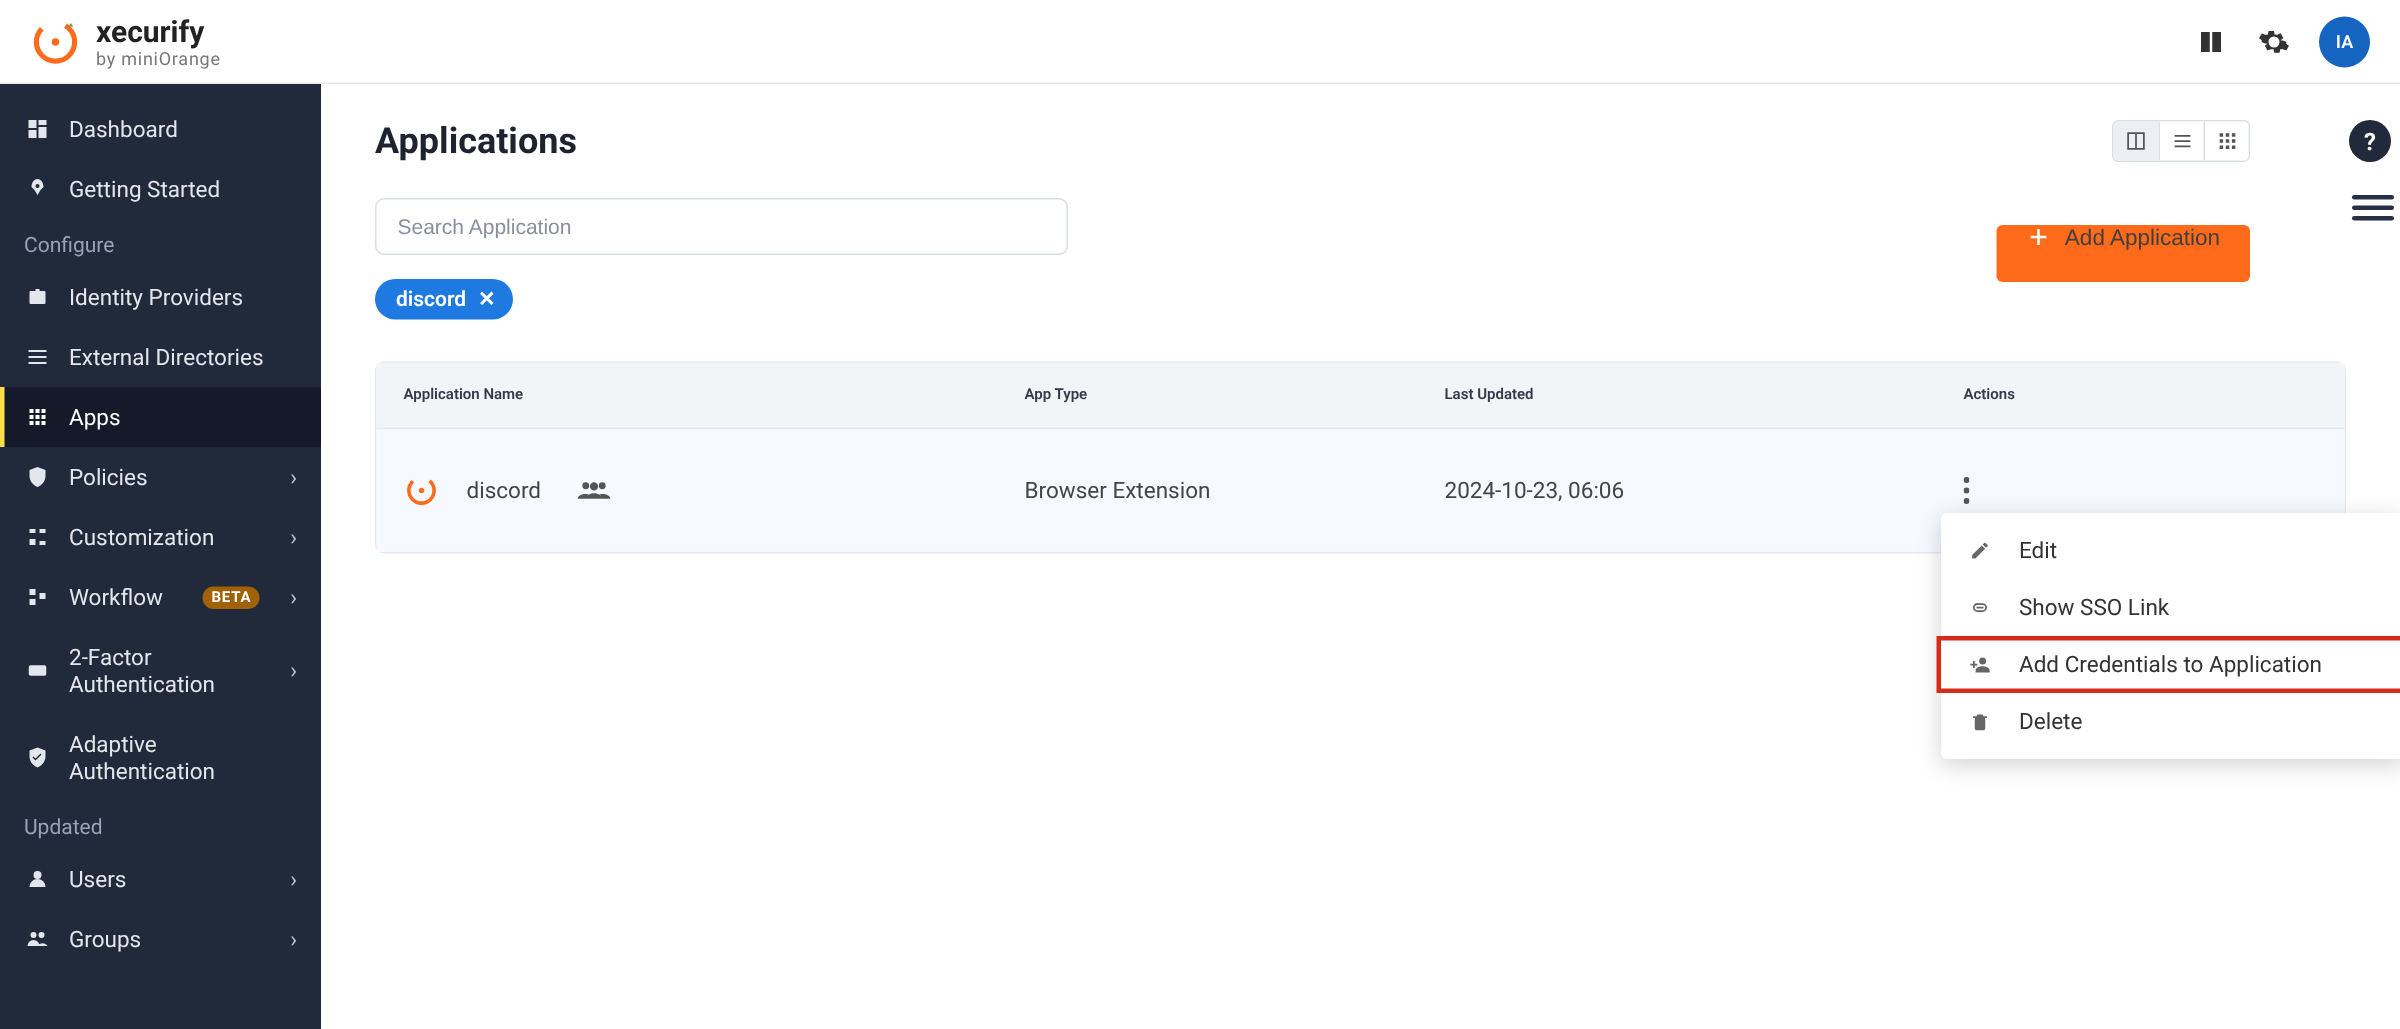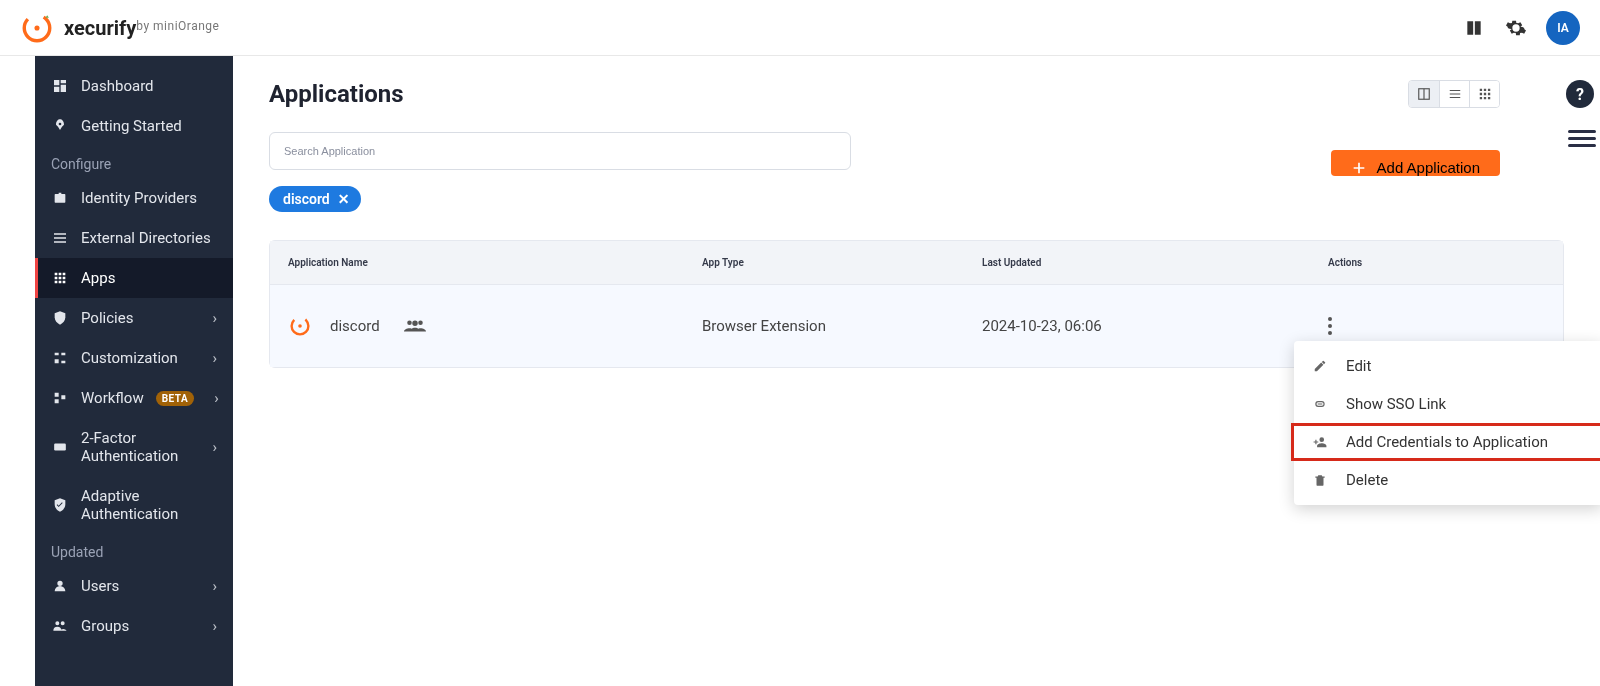--- a/index.html
+++ b/index.html
@@ -2,55 +2,55 @@
 <html><head>
 <meta charset="utf-8">
 <style>
   * { box-sizing: border-box; margin: 0; padding: 0; }
   html, body { height: 100%; }
   body { font-family: -apple-system, BlinkMacSystemFont, "Segoe UI", Roboto, Arial, sans-serif; background: #fff; color: #2a2f45; width:1600px; overflow:hidden;}
   
   .topbar { height: 56px; border-bottom: 1px solid #e8e8e8; display:flex; align-items:center; padding:0 20px; justify-content: space-between; background:#fff; position:relative; z-index:10;}
   .brand { display:flex; align-items:center; gap:10px; }
   .brand-logo { width:34px; height:34px; }
-  .brand-text { display:flex; flex-direction:row; line-height:1;}
+  .brand-text { display:flex; flex-direction:column; line-height:1;}
   .brand-name { font-weight:700; font-size:20px; color:#222;}
   .brand-sub { font-size:12px; color:#777; letter-spacing:0.5px; margin-top:2px;}
   .top-right { display:flex; align-items:center; gap:18px;justify-content:flex-end; }
   .top-icon-btn { width:24px; height:24px; color:#333; cursor:pointer; display:flex; align-items:center; justify-content:center;}
   .avatar { width:34px; height:34px; border-radius:50%; background:#1565c0; color:#fff; font-size:12px; font-weight:600; display:flex; align-items:center; justify-content:center;}
 
   .layout { display:flex; height:calc(100% - 56px); }
   
-  .sidebar { width:198px; background:#212a3b; color:#e3e6ec; flex-shrink:0; padding:10px 0 20px; overflow:auto; position:relative;margin-left:35px;}
+  .sidebar { width:214px; background:#212a3b; color:#e3e6ec; flex-shrink:0; padding:10px 0 20px; overflow:auto; position:relative;}
   .sidebar::after { content:""; position:absolute; left:0; top:0; right:0; height:4px;}
   .nav-item { display:flex; align-items:center; gap:12px; padding:11px 16px; font-size:15px; cursor:pointer; color:#e3e6ec; position:relative;}
-  .nav-item.active { background:#141a29; color:#fff; border-left:3px solid #ef4444; padding-left:13px;}
+  .nav-item.active { background:#141a29; color:#fff; border-left:3px solid #fde047; padding-left:13px;}
   .nav-item.active::before { content:""; position:absolute; left:0; top:0; bottom:0; width:3px;}
   .nav-item .icon { width:18px; height:18px; display:flex; align-items:center; justify-content:center; flex-shrink:0;}
   .nav-item .chev { margin-left:auto; opacity:0.8;}
   .nav-section { padding:10px 16px 6px; font-size:14px; color:#9aa2b5;}
   .badge-beta { background:#a16207; color:#fff; font-size:10px; font-weight:700; padding:2px 6px; border-radius:10px; margin-left:auto; letter-spacing:0.5px;}
 
   .content { flex:1; padding:24px 36px; position:relative; }
   .page-title { font-size:24px; font-weight:700; color:#1f2330; margin-bottom:24px;}
   
   .toolbar-row1 { display:flex; align-items:flex-start; margin-bottom:16px; }
-  .search-input { width:582px; height:38px; border:1px solid #d9dde4; border-radius:6px; padding:0 14px; font-size:11px; color:#555; background:#fff;}
+  .search-input { width:462px; height:38px; border:1px solid #d9dde4; border-radius:6px; padding:0 14px; font-size:14px; color:#555; background:#fff;}
   .search-input::placeholder { color:#8a8f9e; }
   
   .view-toggle { position:absolute; top:24px; right:100px; display:flex; border:1px solid #d9dde4; border-radius:4px; overflow:hidden;}
   .view-btn { width:30px; height:26px; display:flex; align-items:center; justify-content:center; background:#fff; cursor:pointer; color:#555;}
   .view-btn.active { background:#eceff4; }
   .view-btn + .view-btn { border-left:1px solid #d9dde4;}
   
   .hamburger { position:absolute; top:70px; right:4px; cursor:pointer; width:28px;}
   .hamburger div { height:3px; background:#2a2f45; margin:4px 0; border-radius:2px;}
   
-  .add-btn { position:absolute; top:94px; right:100px; background:#ff6b1a; color:#000000; border:none; border-radius:4px; height:26px; padding:0 20px; display:flex; align-items:flex-end; gap:10px; font-size:15px; font-weight:500; cursor:pointer;}
+  .add-btn { position:absolute; top:94px; right:100px; background:#ff6b1a; color:#404040; border:none; border-radius:4px; height:38px; padding:0 20px; display:flex; align-items:flex-start; gap:10px; font-size:15px; font-weight:500; cursor:pointer;}
   
   .filter-chip { display:inline-flex; align-items:center; gap:8px; background:#1e7ae0; color:#fff; border-radius:16px; padding:5px 12px 5px 14px; font-size:14px; font-weight:600; margin-top:0px;}
   .filter-chip .x { font-weight:700; cursor:pointer;}
 
   .table { margin-top:28px; border:1px solid #e5e8ef; border-radius:6px; overflow:visible; position:relative;}
   .thead { display:flex; background:#f2f4f8; padding:16px 18px; font-weight:600; color:#353a4a; font-size:10px;}
   .col-name { flex:0 0 414px;}
   .col-type { flex:0 0 280px;}
   .col-upd { flex:0 0 346px;}
   .col-act { flex:1;}

